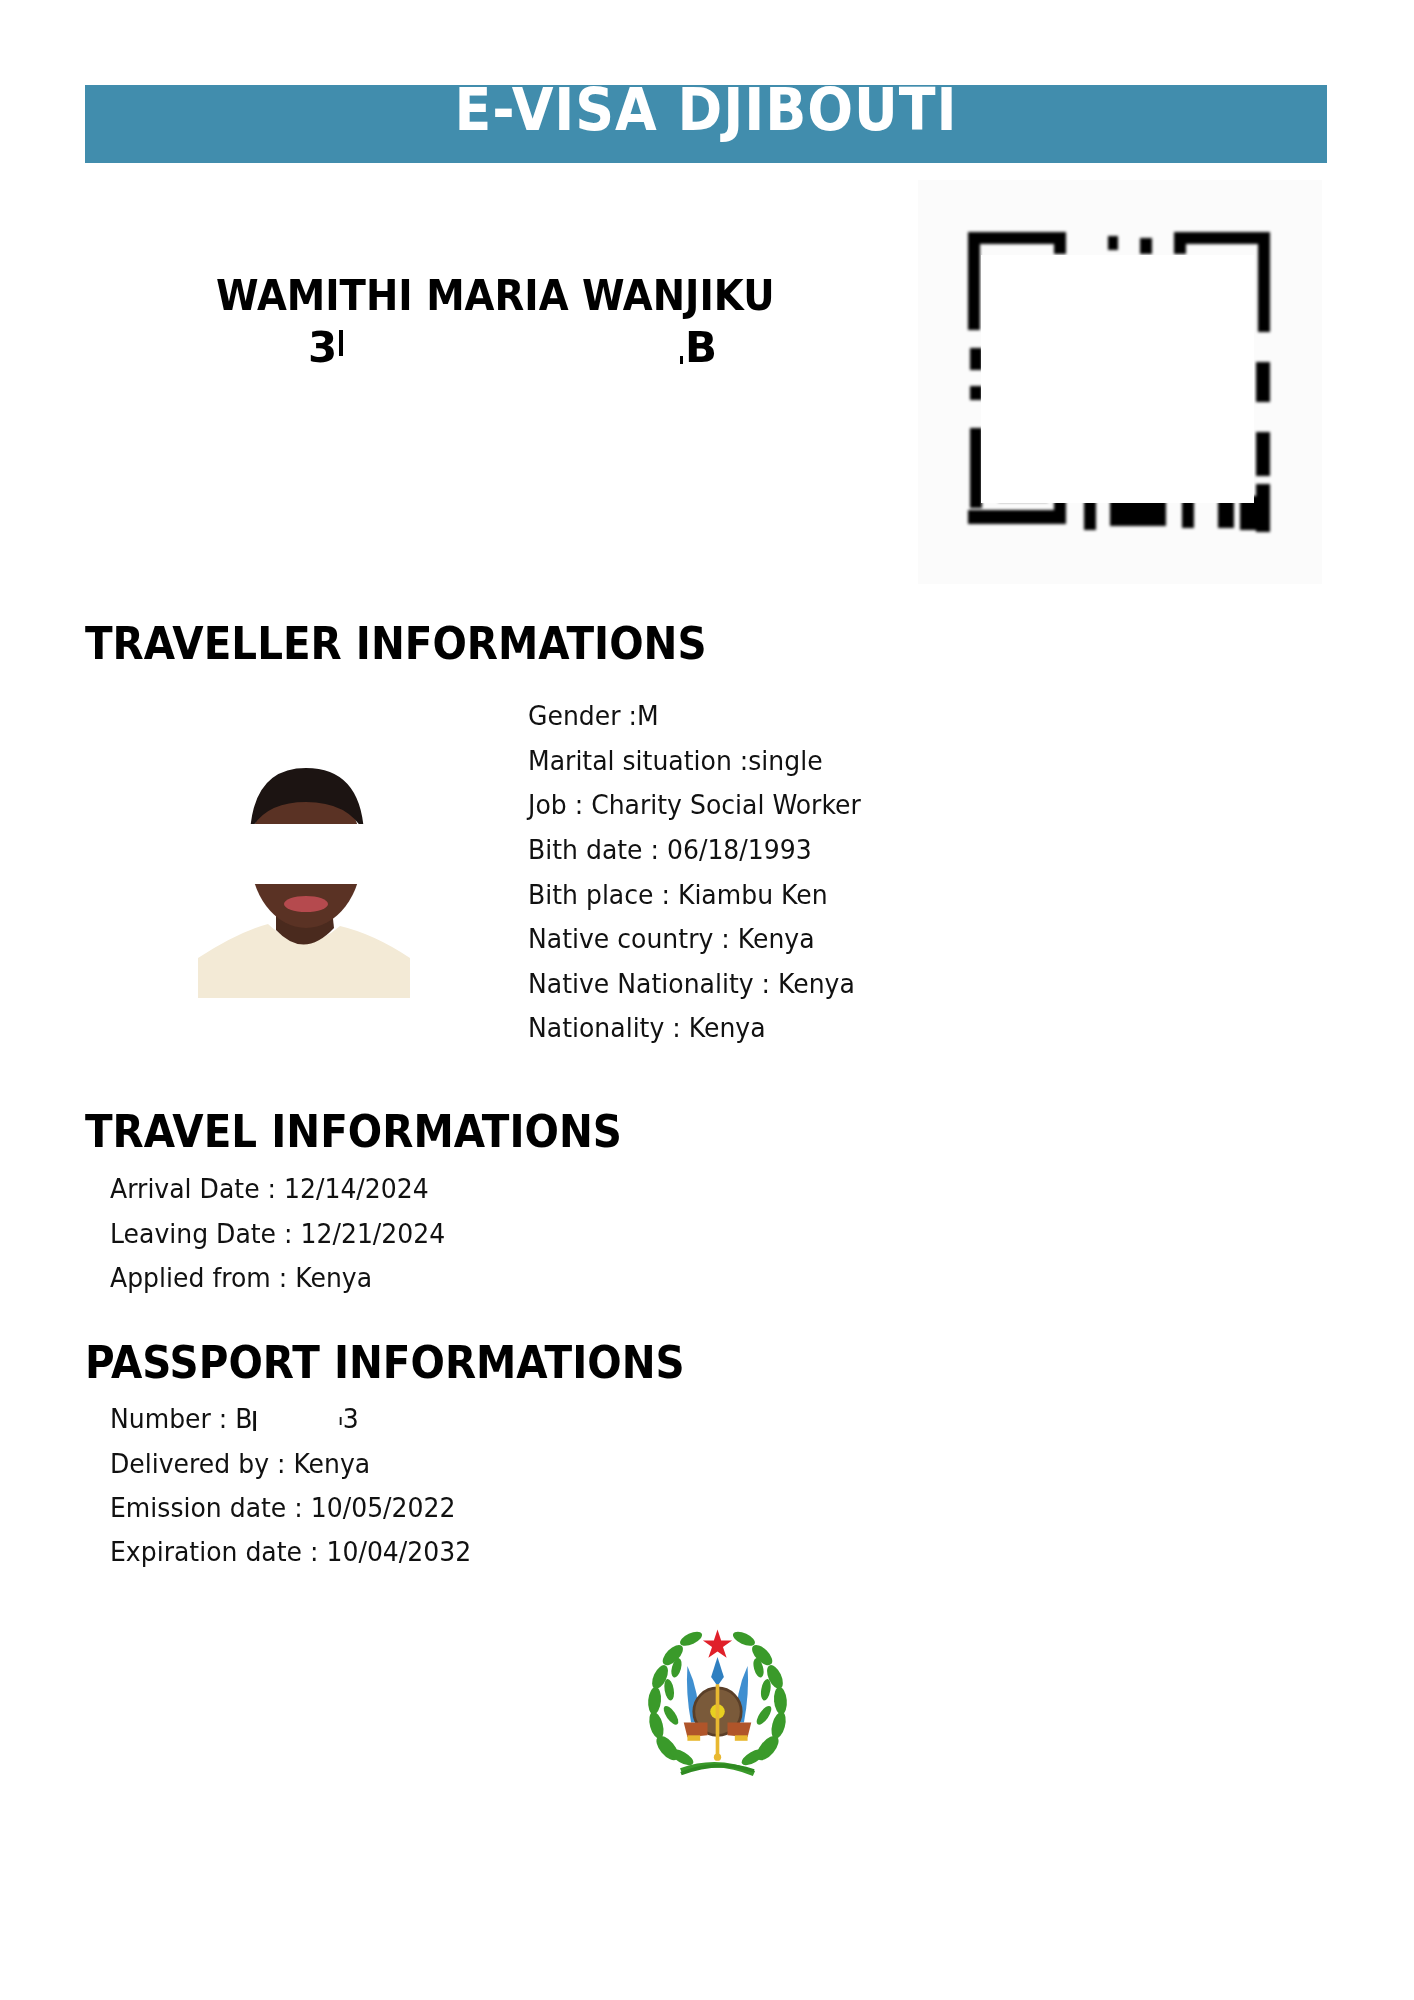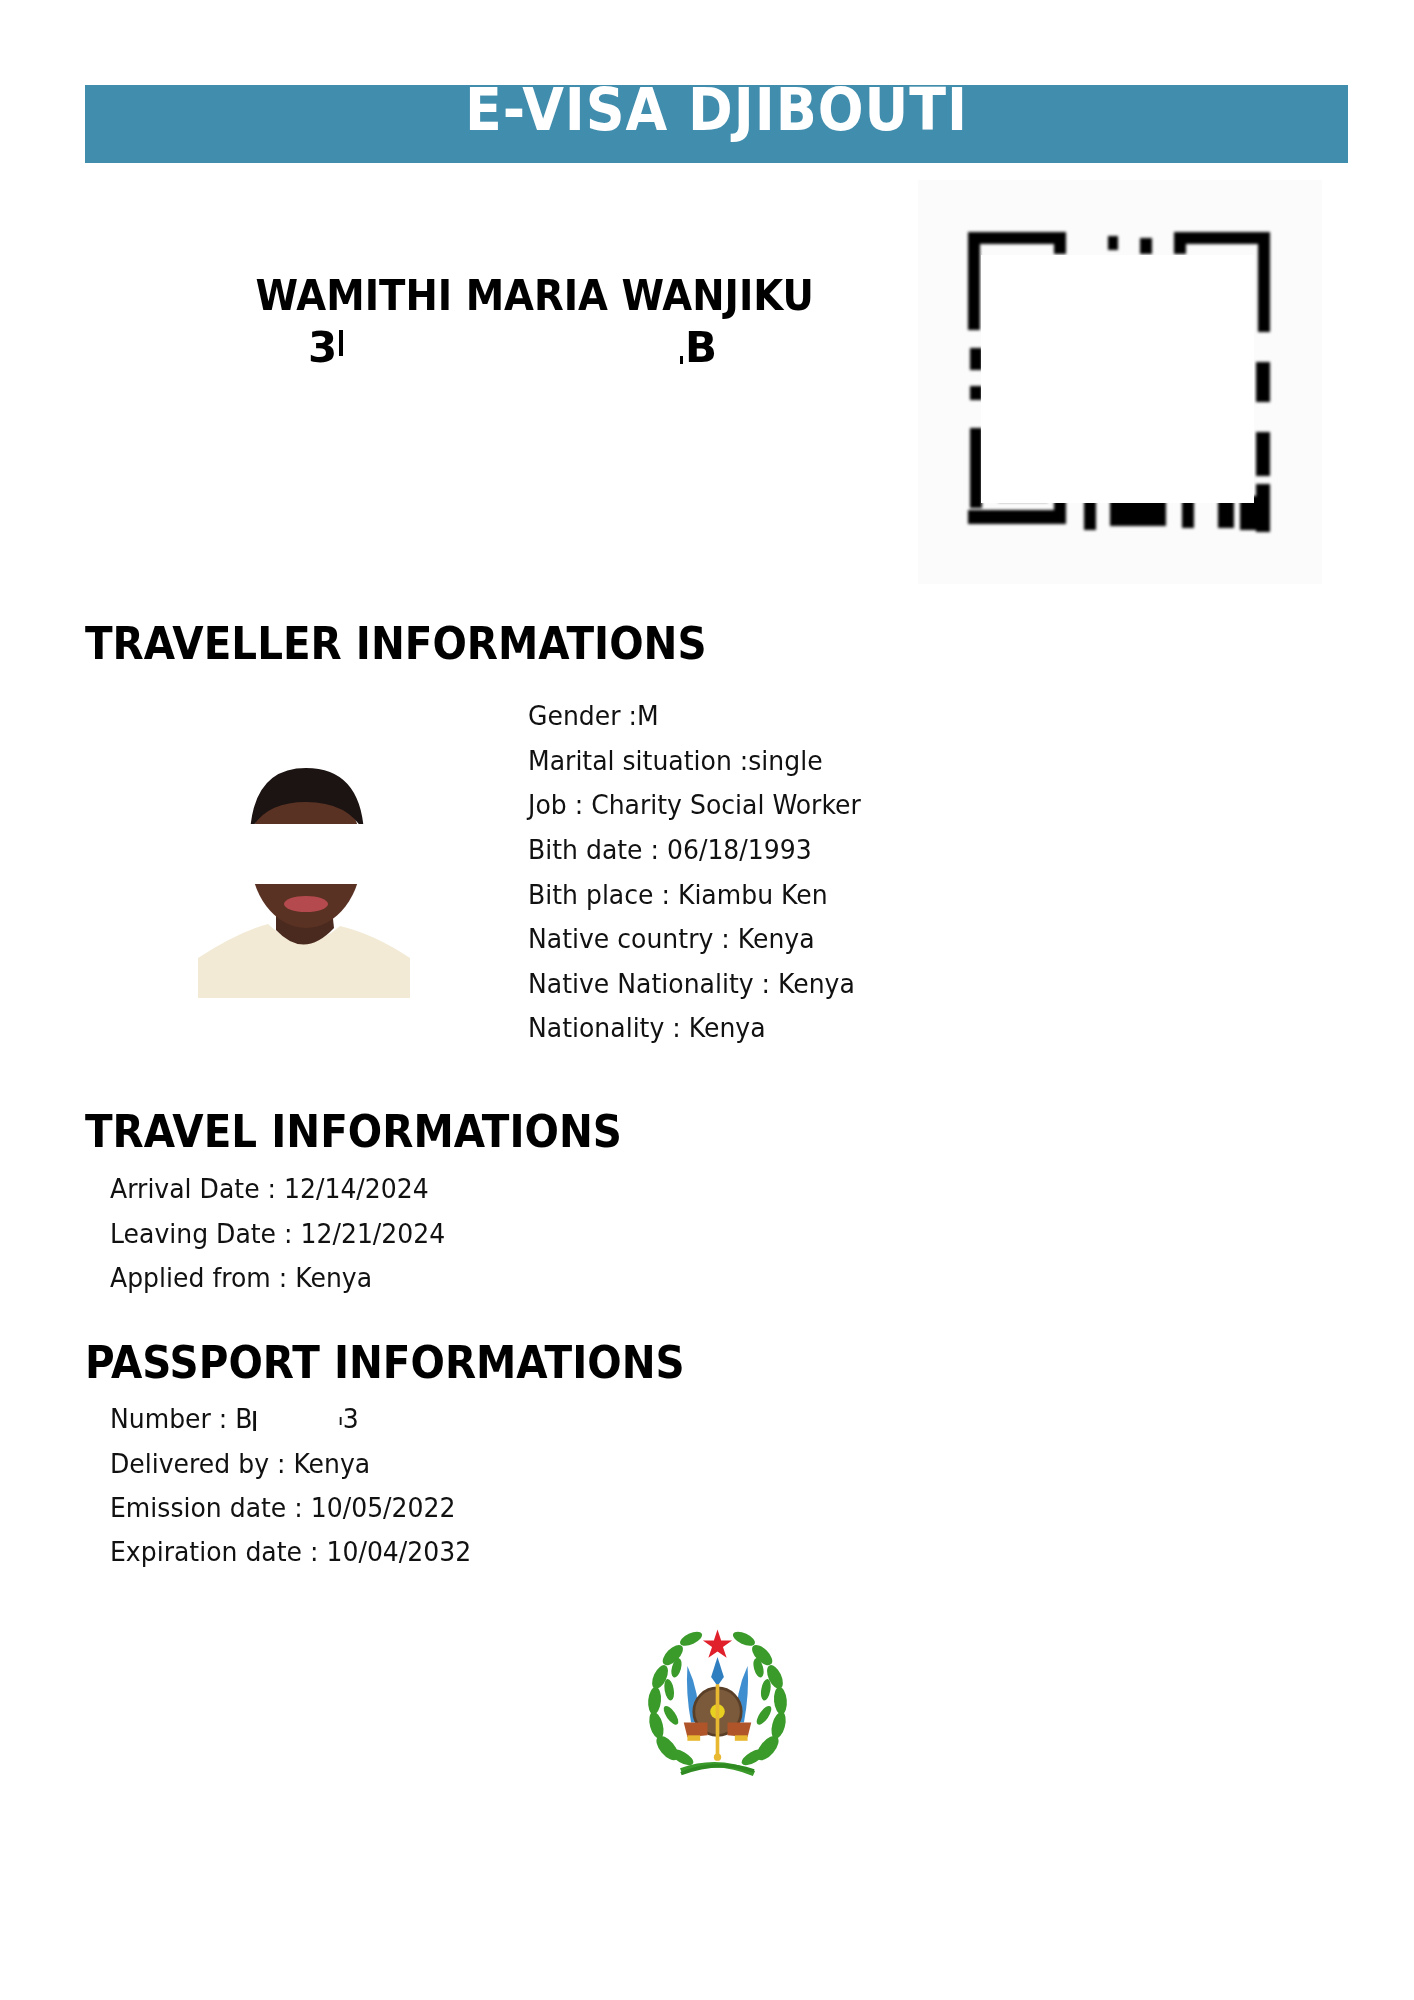--- a/index.html
+++ b/index.html
@@ -3,30 +3,29 @@
   <meta charset="utf-8">
   <style>
     html, body { margin: 0; padding: 0; background: #ffffff; }
     body {
       width: 1414px; height: 2000px; position: relative; overflow: hidden;
       font-family: "DejaVu Sans", sans-serif; color: #111;
     }
     .banner {
       position: absolute; left: 85px; top: 85px; width: 1242px; height: 78px;
       background: #418DAD;
-      padding-left: 21px;
     }
     .banner-title {
       position: absolute; left: 0; right: 0; top: -4px; text-align: center;
       color: #ffffff; font-family: "DejaVu Sans", sans-serif; font-weight: bold;
       font-size: 58px; letter-spacing: 1px; line-height: 1;
       transform: scaleX(0.93);
     }
     .name-block {
-      position: absolute; left: 190px; top: 270px; width: 650px; text-align: right;
+      position: absolute; left: 190px; top: 270px; width: 650px; text-align: left;
       font-weight: bold; font-size: 42px; line-height: 52px; color: #000;
     }
     .name-block .line { display: block; transform: scaleX(0.92); }
     .ref-line { position: relative; height: 52px; }
     .ref-prefix { position: absolute; left: 118px; }
     .ref-suffix { position: absolute; left: 490px; }
     .qr {
       position: absolute; left: 918px; top: 180px; width: 404px; height: 404px;
       background: #fbfbfb;
     }

